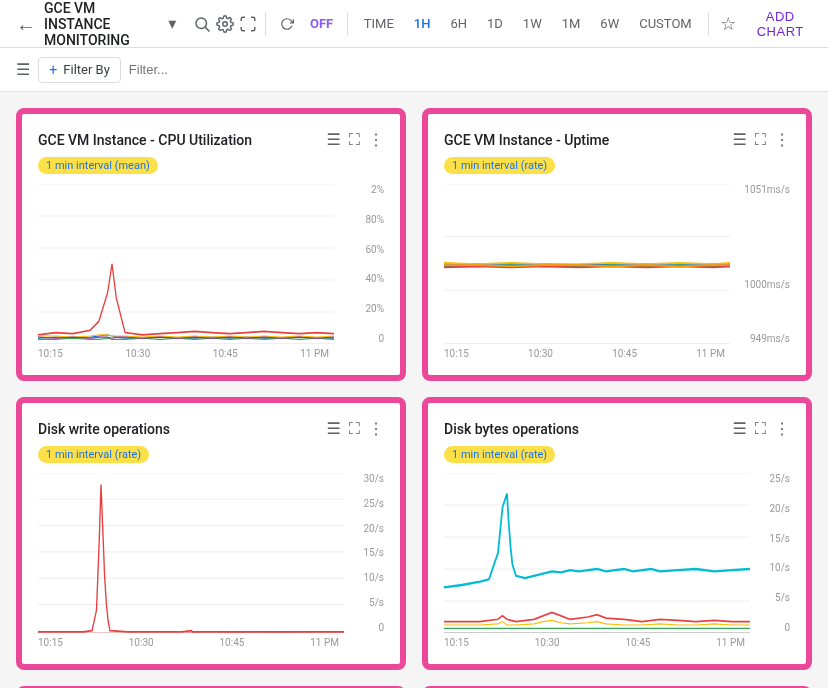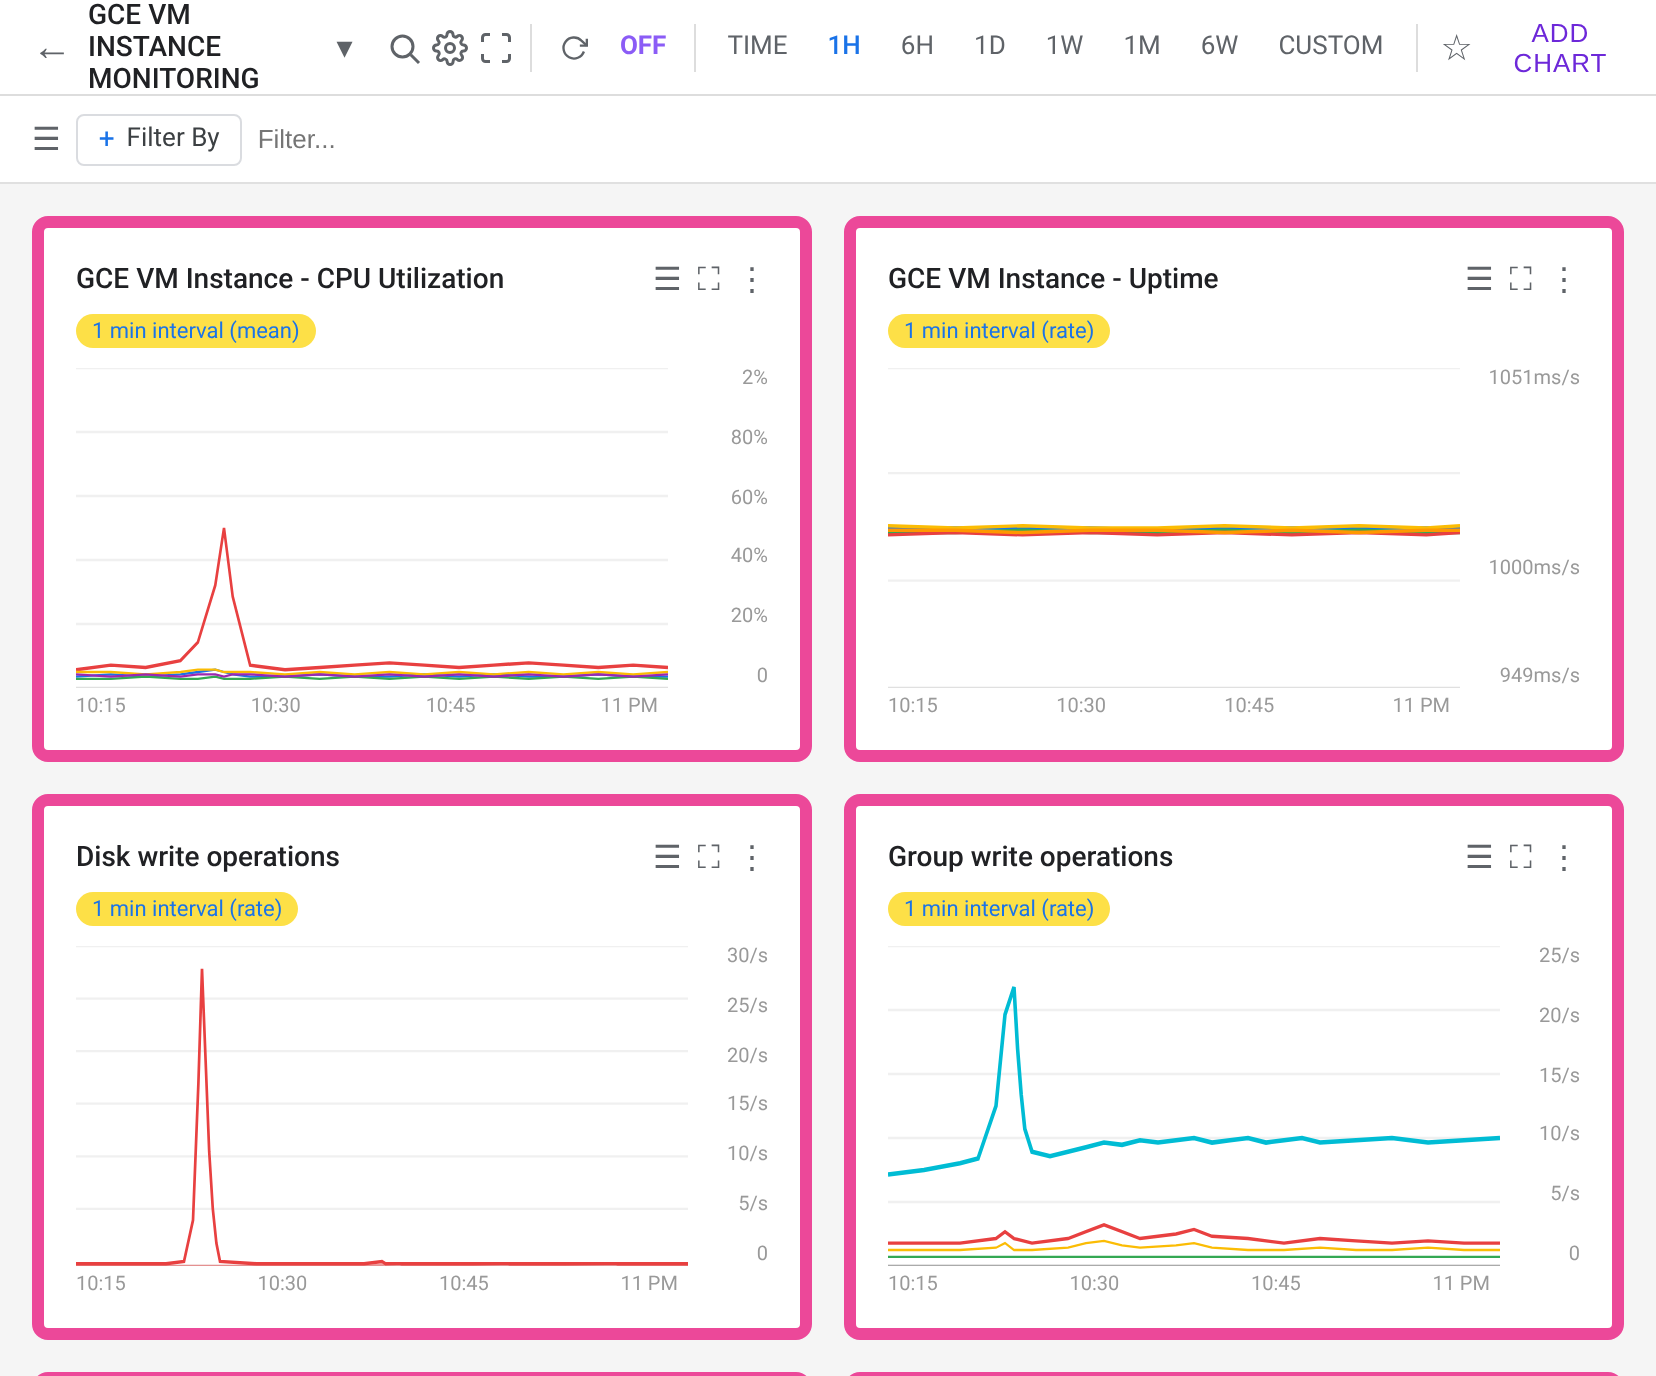--- a/index.html
+++ b/index.html
@@ -324,21 +324,21 @@
     <div class="x-axis-labels" style="padding-right:45px;">
       <span>10:15</span>
       <span>10:30</span>
       <span>10:45</span>
       <span>11 PM</span>
     </div>
   </div>
 
   <div class="chart-card">
     <div class="chart-header">
-      <span class="chart-title">Group write operations</span>
+      <span class="chart-title">Disk bytes operations</span>
       <div class="chart-header-icons">
         <span>☰</span>
         <span>⛶</span>
         <span>⋮</span>
       </div>
     </div>
     <span class="interval-badge">1 min interval (rate)</span>
     <div style="position:relative; height:160px;">
       <svg viewBox="0 0 340 140" preserveAspectRatio="none" style="position:absolute;left:0;top:0;width:calc(100% - 40px);height:100%;">
         <line x1="0" y1="0" x2="340" y2="0" stroke="#f0f0f0" stroke-width="1"></line>

